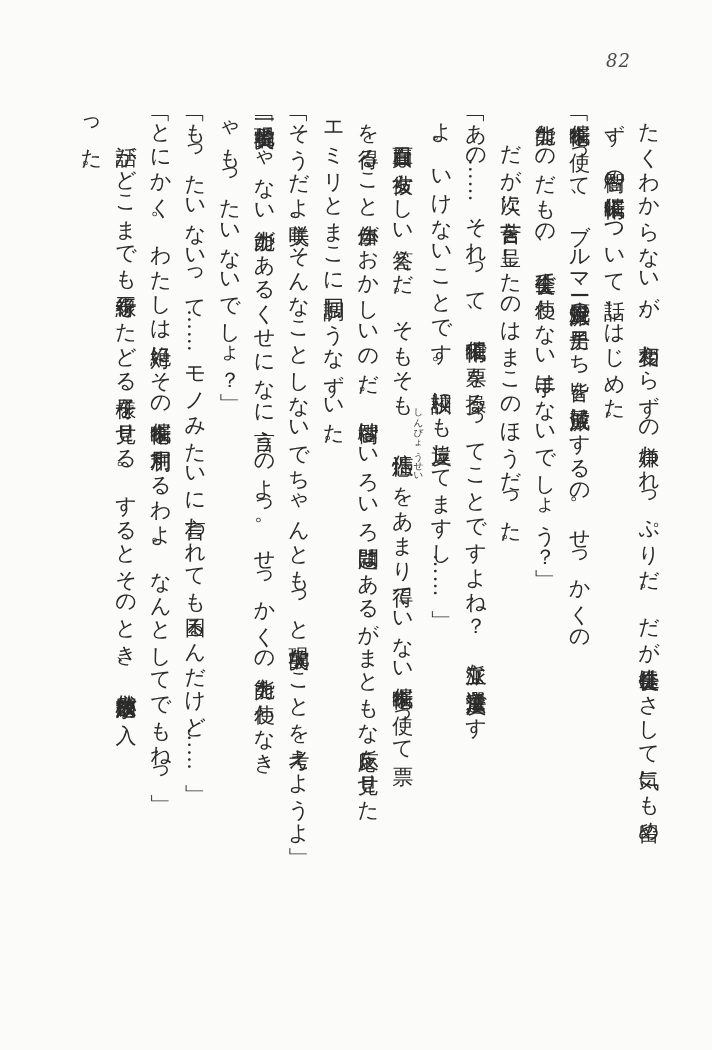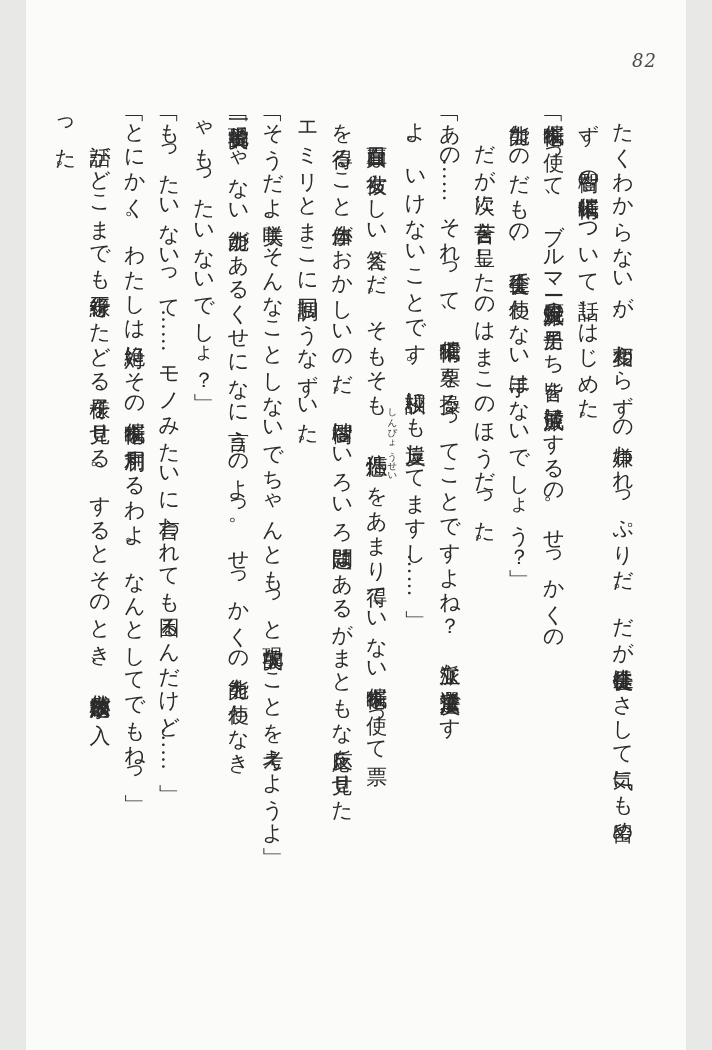--- a/index.html
+++ b/index.html
@@ -2,21 +2,21 @@
 <html lang="ja"><head>
 <meta charset="utf-8">
 <style>
   html, body {
     margin: 0;
     padding: 0;
     background: #e8e8e6;
   }
   .page {
     position: relative;
-    width: 660px;
+    width: 712px;
     height: 1050px;
     margin: 0 auto;
     background: #fbfbf9;
     overflow: hidden;
     font-family: "DejaVu Serif", "Liberation Serif", serif;
   }
   .page-number {
     position: absolute;
     top: 50px;
     left: 606px;

